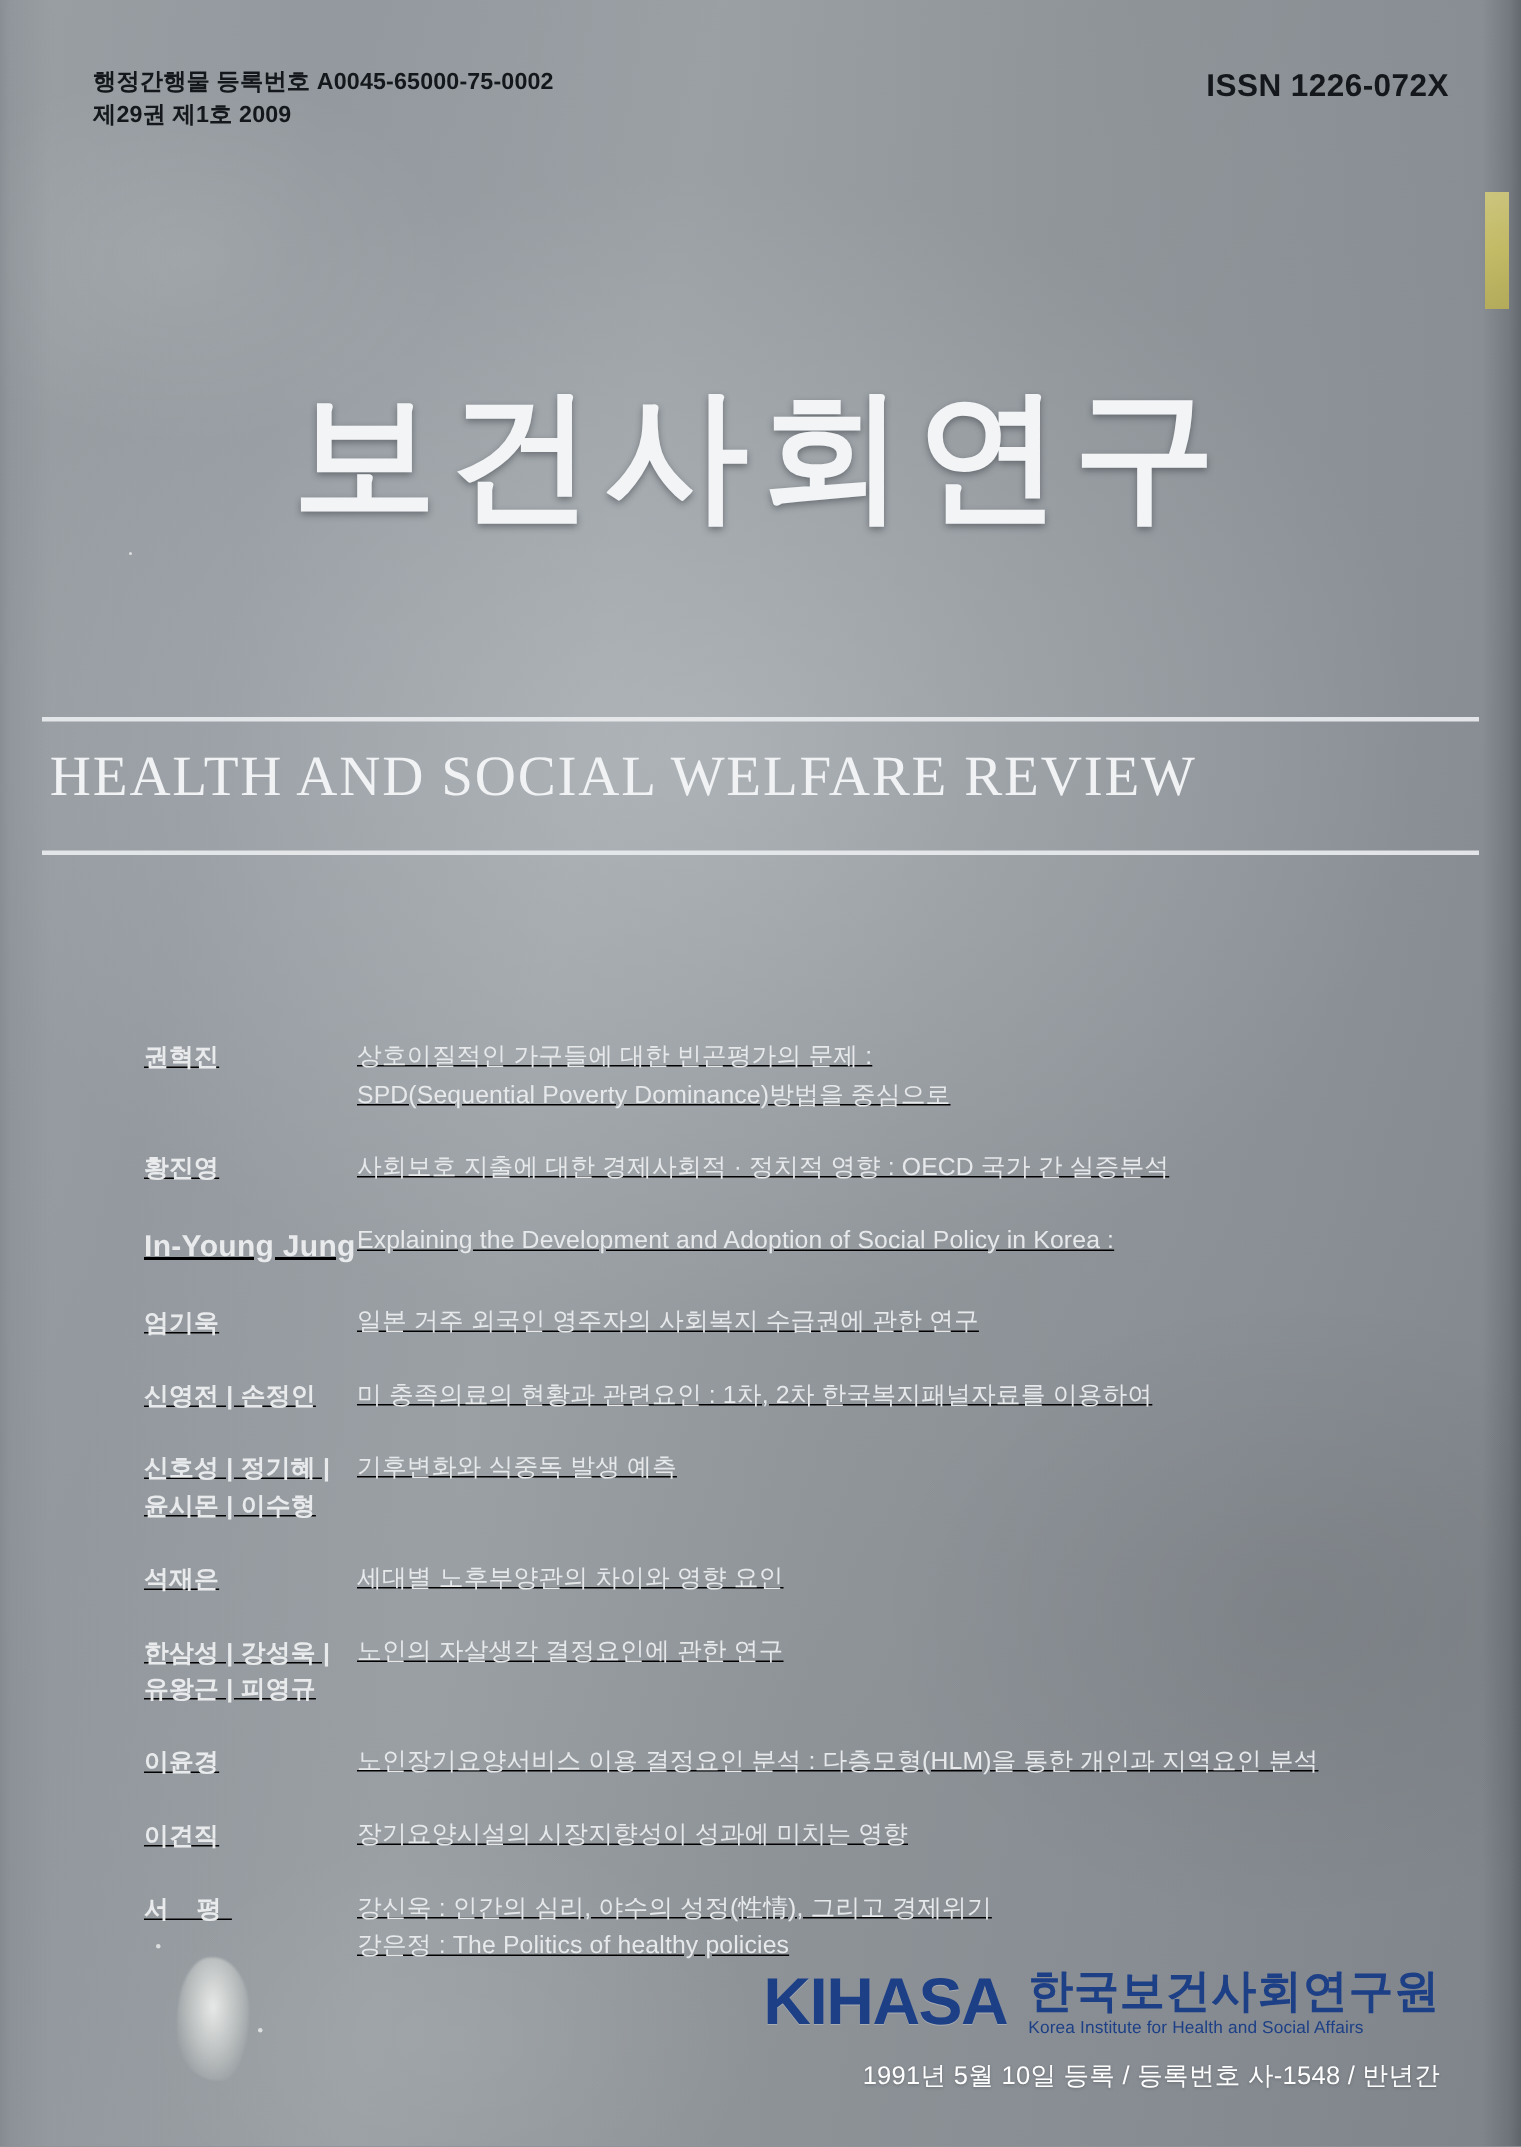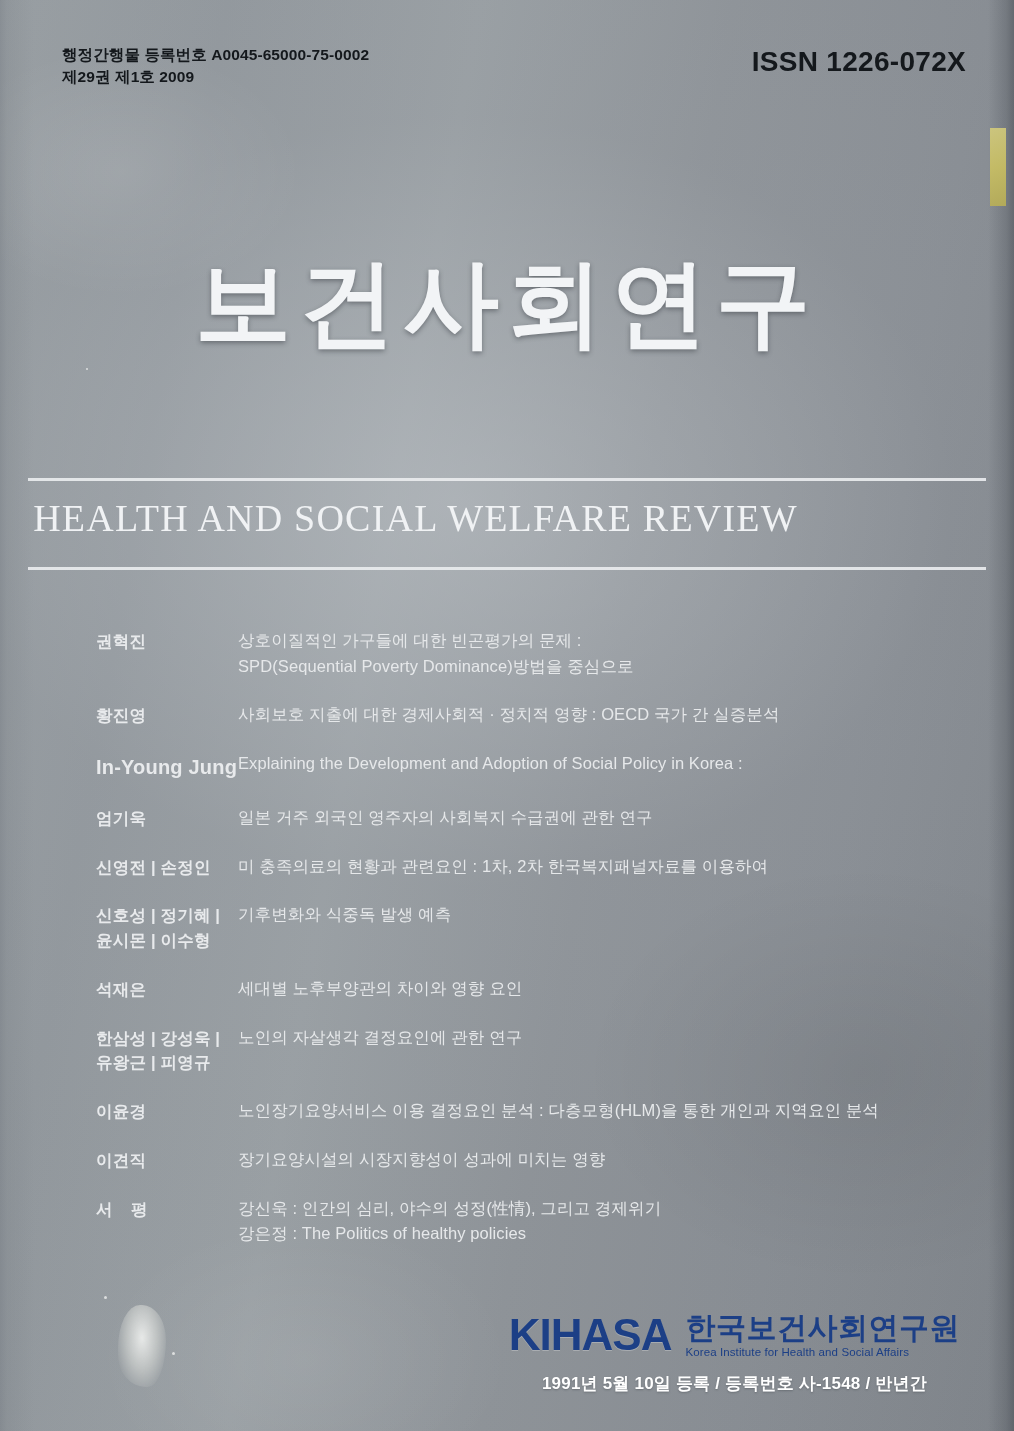--- a/index.html
+++ b/index.html
@@ -69,21 +69,21 @@
   }
   .reg-block {
     color: #14181c;
     font-size: 15.5px;
     line-height: 1.45;
     font-weight: 700;
     letter-spacing: 0.1px;
   }
   .issn {
     color: #14181c;
-    font-size: 28px;
+    font-size: 21px;
     font-weight: 700;
     letter-spacing: 0.3px;
     padding-top: 2px;
   }
 
   
   .ko-title {
     position: absolute;
     top: 240px;
     left: 0;
@@ -118,23 +118,24 @@
     color: #f0f2f4;
     font-family: "Liberation Serif", serif;
     font-size: 38px;
     font-weight: 400;
     letter-spacing: 1.2px;
   }
 
   
   .contents {
     position: absolute;
-    top: 628px;
+    top: 692px;
     left: 96px;
     width: 830px;
+    text-decoration: underline;
   }
   .entry {
     display: flex;
     align-items: flex-start;
     margin-bottom: 23px;
   }
   .authors {
     width: 142px;
     flex: 0 0 142px;
     color: #e8eaec;
@@ -194,25 +195,24 @@
   }
   .kihasa-en {
     font-size: 11.5px;
     color: #1c3f86;
     letter-spacing: 0.1px;
     padding-top: 3px;
   }
   .reg-line {
     margin-top: 12px;
     font-size: 17px;
-    font-weight: 700;
+    font-weight: 400;
     color: #ffffff;
     letter-spacing: 0.2px;
     text-shadow: 0 1px 2px rgba(50,55,60,0.35);
-    text-align: center;
   }
 
   
   .blemish {
     position: absolute;
     left: 118px;
     top: 1305px;
     width: 48px;
     height: 82px;
     background: radial-gradient(ellipse at 50% 40%, rgba(245,246,244,0.85) 0%, rgba(220,222,218,0.55) 45%, rgba(160,164,166,0.05) 80%);

